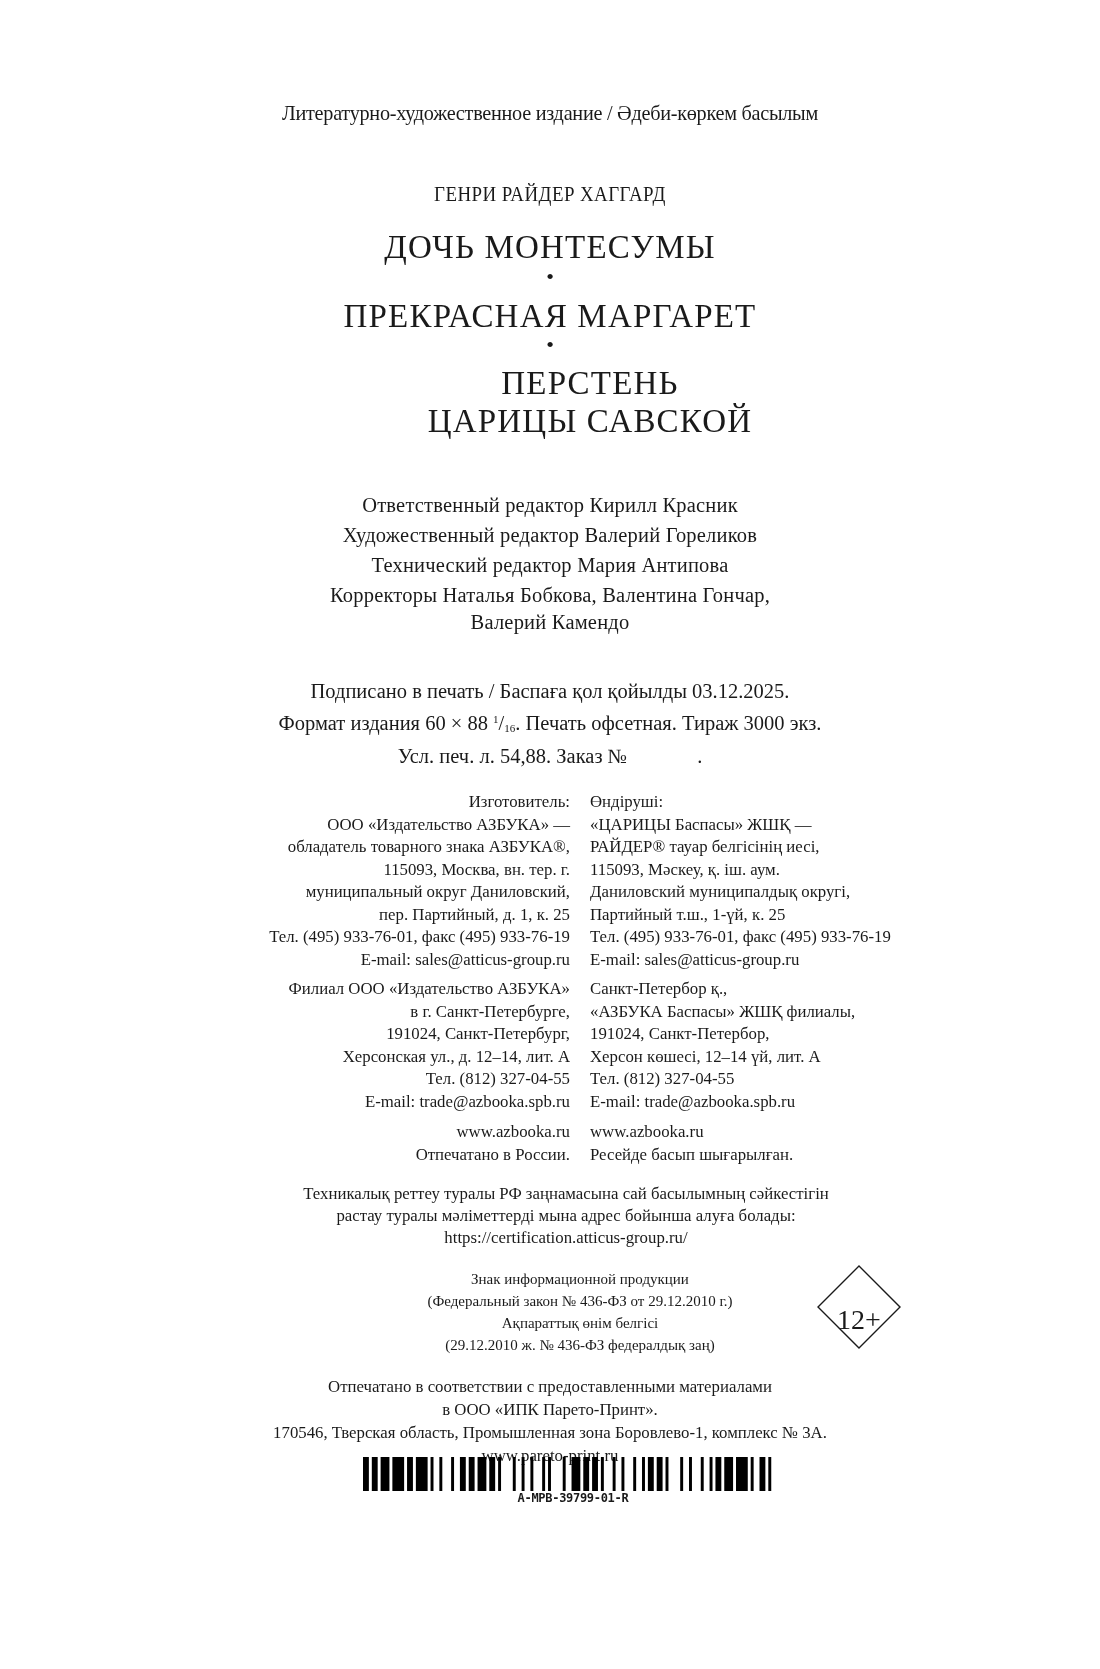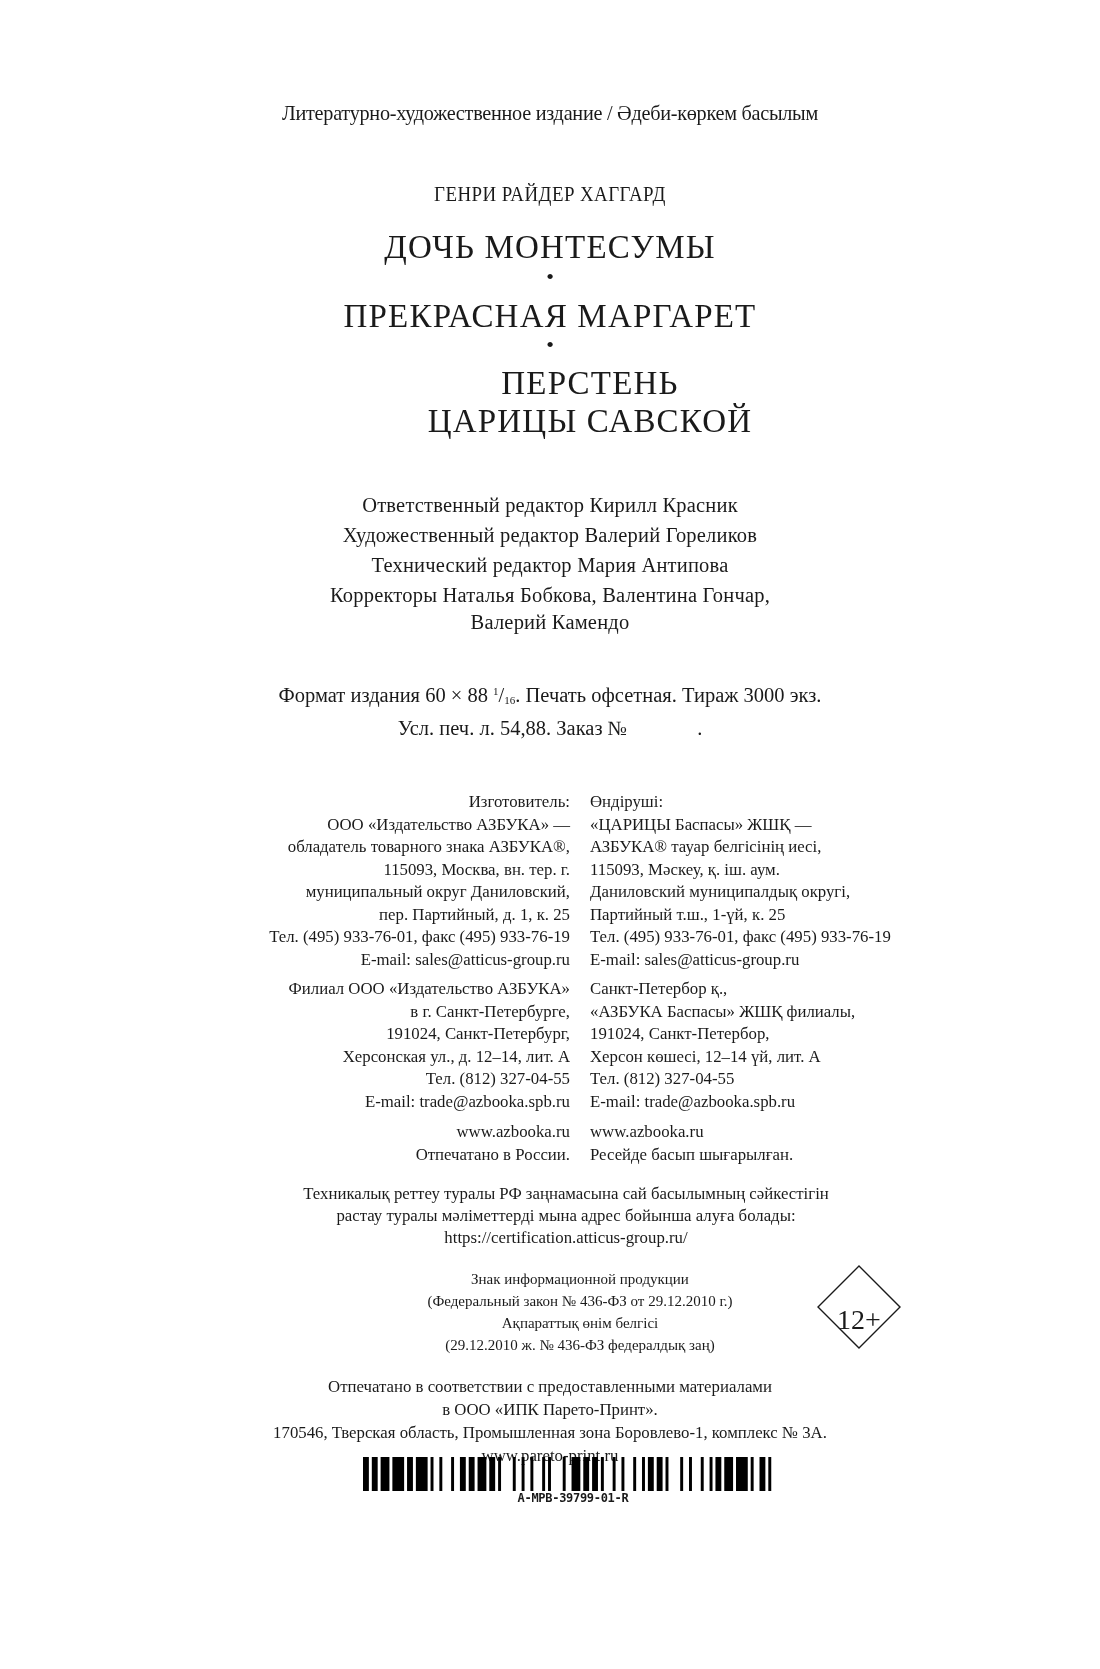--- a/index.html
+++ b/index.html
@@ -59,39 +59,40 @@
 
 <div class="abs staff">
   <div>Ответственный редактор Кирилл Красник</div>
   <div>Художественный редактор Валерий Гореликов</div>
   <div>Технический редактор Мария Антипова</div>
   <div>Корректоры Наталья Бобкова, Валентина Гончар,</div>
   <div>Валерий Камендо</div>
 </div>
 
 <div class="abs print">
+  <div>Подписано в печать / Баспаға қол қойылды 03.12.2025.</div>
   <div class="frac"><span>Формат издания 60 × 88 </span><sup>1</sup><span>/</span><sub>16</sub><span>.  Печать офсетная. Тираж 3000 экз.</span></div>
   <div><span>Усл. печ. л. 54,88. Заказ №</span><span class="blank"></span><span>.</span></div>
 </div>
 
 <div class="cols">
   <div class="col-l">
     <div>Изготовитель:</div>
     <div>ООО «Издательство АЗБУКА» —</div>
     <div>обладатель товарного знака АЗБУКА®,</div>
     <div>115093, Москва, вн. тер. г.</div>
     <div>муниципальный округ Даниловский,</div>
     <div>пер. Партийный, д. 1, к. 25</div>
     <div>Тел. (495) 933-76-01, факс (495) 933-76-19</div>
     <div>E-mail: sales@atticus-group.ru</div>
   </div>
   <div class="col-r">
     <div>Өндіруші:</div>
     <div>«ЦАРИЦЫ Баспасы» ЖШҚ —</div>
-    <div>АЗБУКА® тауар белгісінің иесі,</div>
+    <div>РАЙДЕР® тауар белгісінің иесі,</div>
     <div>115093, Мәскеу, қ. іш. аум.</div>
     <div>Даниловский муниципалдық округі,</div>
     <div>Партийный т.ш., 1-үй, к. 25</div>
     <div>Тел. (495) 933-76-01, факс (495) 933-76-19</div>
     <div>E-mail: sales@atticus-group.ru</div>
   </div>
 
   <div class="col-l blk2">
     <div>Филиал ООО «Издательство АЗБУКА»</div>
     <div>в г. Санкт-Петербурге,</div>

